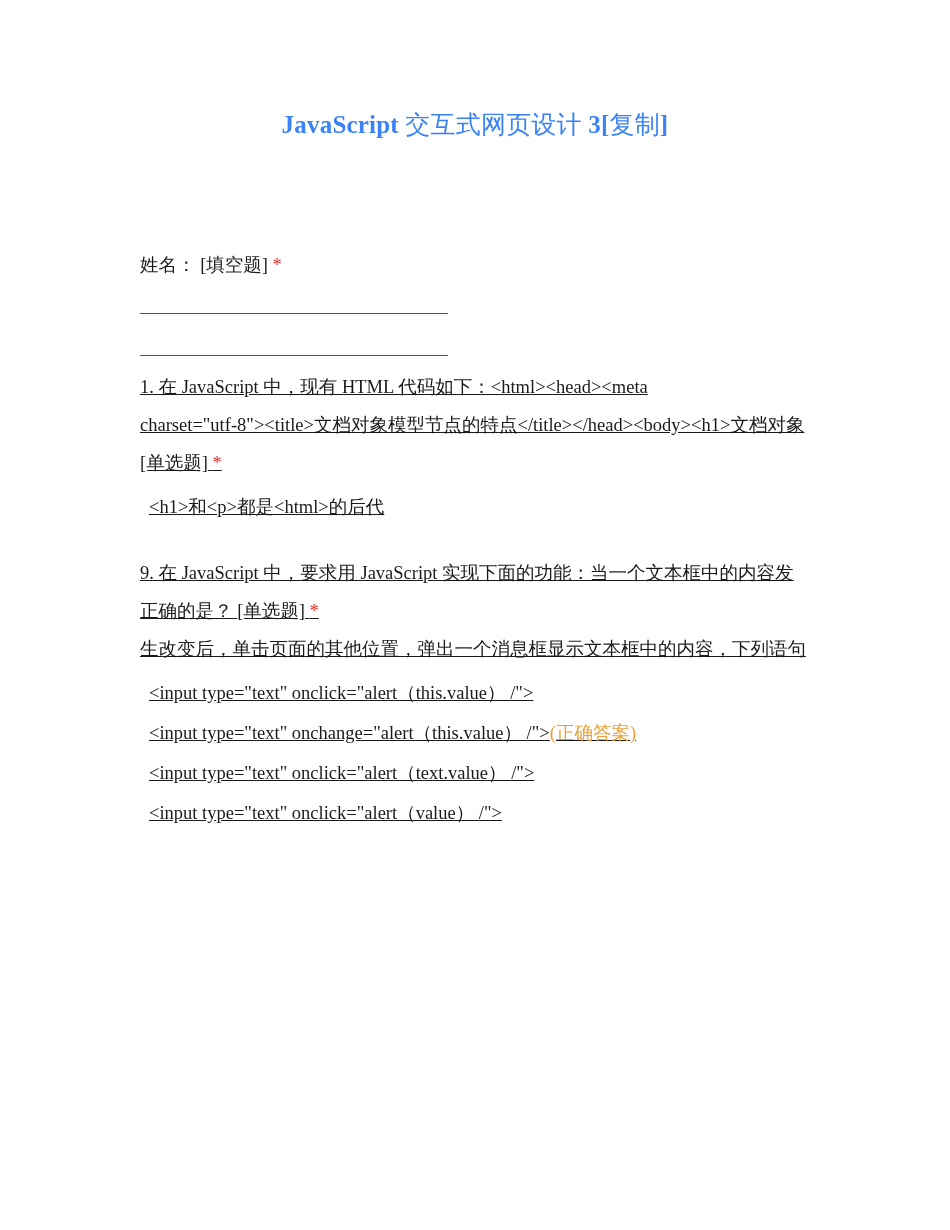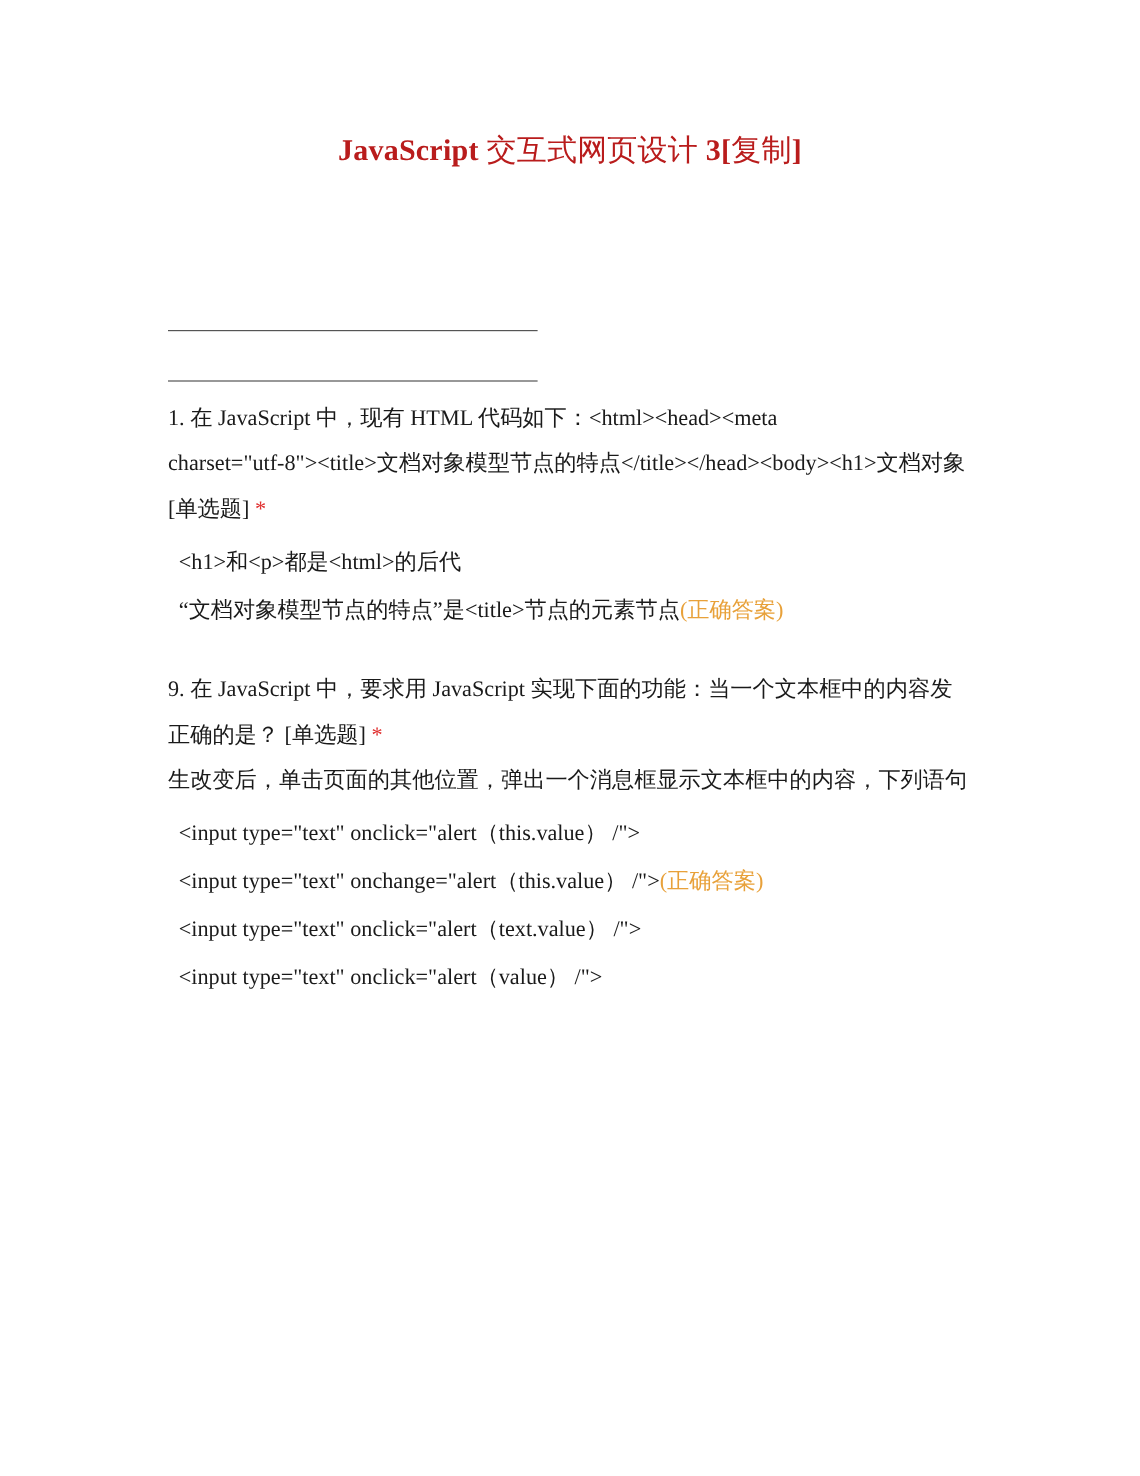--- a/index.html
+++ b/index.html
@@ -16,21 +16,21 @@
       overflow: hidden;
     }
     .page-title {
       position: absolute;
       top: 108px;
       left: 0;
       width: 950px;
       text-align: center;
       font-size: 25px;
       font-weight: normal;
-      color: #b91c1c;
+      color: #3b82f6;
       margin: 0;
       letter-spacing: 0.2px;
     }
     .page-title .bold { font-weight: bold; }
     .content {
       position: absolute;
       left: 140px;
       top: 248px;
       width: 680px;
       font-size: 18.5px;
@@ -53,52 +53,54 @@
       width: 308px;
       border-top: 1.5px solid #555;
     }
     .option {
       padding-left: 9px;
       height: 40px;
       line-height: 34px;
       white-space: nowrap;
       cursor: pointer;
     }
-    .q-block { margin-top: 0; }
+    .q-block { margin-top: 0; text-decoration: underline; }
     .q-gap { height: 26px; }
     .sp1 { height: 6px; }
   </style>
 </head>
 <body>
 
 <h1 class="page-title"><span class="bold">JavaScript</span><span> 交互式网页设计 </span><span class="bold">3[</span><span>复制</span><span class="bold">]</span></h1>
 
 <div class="content">
 
+  <div class="line">
+    <span>姓名：</span>
+    <span>[填空题]</span>
+    <span class="req">*</span>
+  </div>
   <div class="blank-line">
     <div class="underline"></div>
   </div>
 
   <div class="blank-line">
     <div class="underline"></div>
   </div>
 
   <div class="q-block">
     <div class="line">1. 在 JavaScript 中，现有 HTML 代码如下：&lt;html&gt;&lt;head&gt;&lt;meta</div>
     <div class="line">charset="utf-8"&gt;&lt;title&gt;文档对象模型节点的特点&lt;/title&gt;&lt;/head&gt;&lt;body&gt;&lt;h1&gt;文档对象</div>
     <div class="line">
       <span>[单选题]</span>
       <span class="req">*</span>
     </div>
     <div class="sp1"></div>
     <div class="option">
       <span>&lt;h1&gt;和&lt;p&gt;都是&lt;html&gt;的后代</span>
-    </div>
-    <div class="option">
-      <span>“文档对象模型节点的特点”是&lt;title&gt;节点的元素节点</span><span class="answer-tag">(正确答案)</span>
     </div>
   </div>
 
   <div class="q-gap"></div>
 
   <div class="q-block">
     <div class="line">9. 在 JavaScript 中，要求用 JavaScript 实现下面的功能：当一个文本框中的内容发</div>
     <div class="line">
       <span>正确的是？ </span>
       <span>[单选题]</span>

